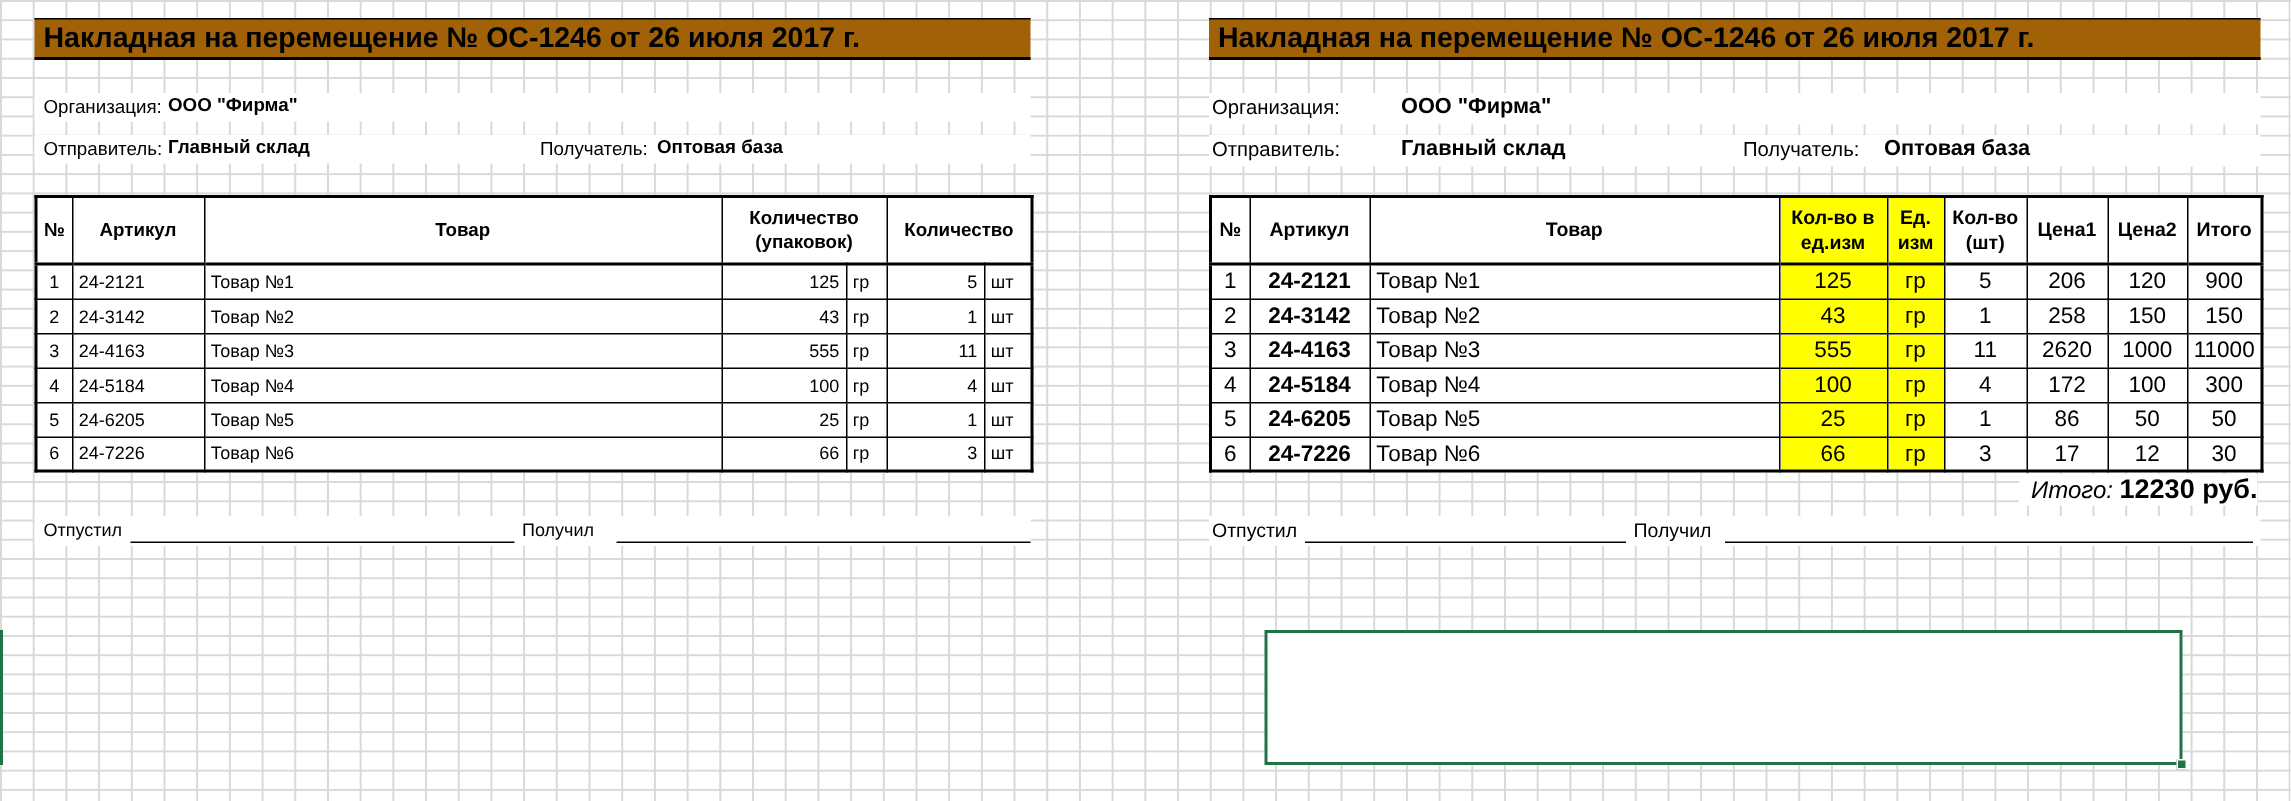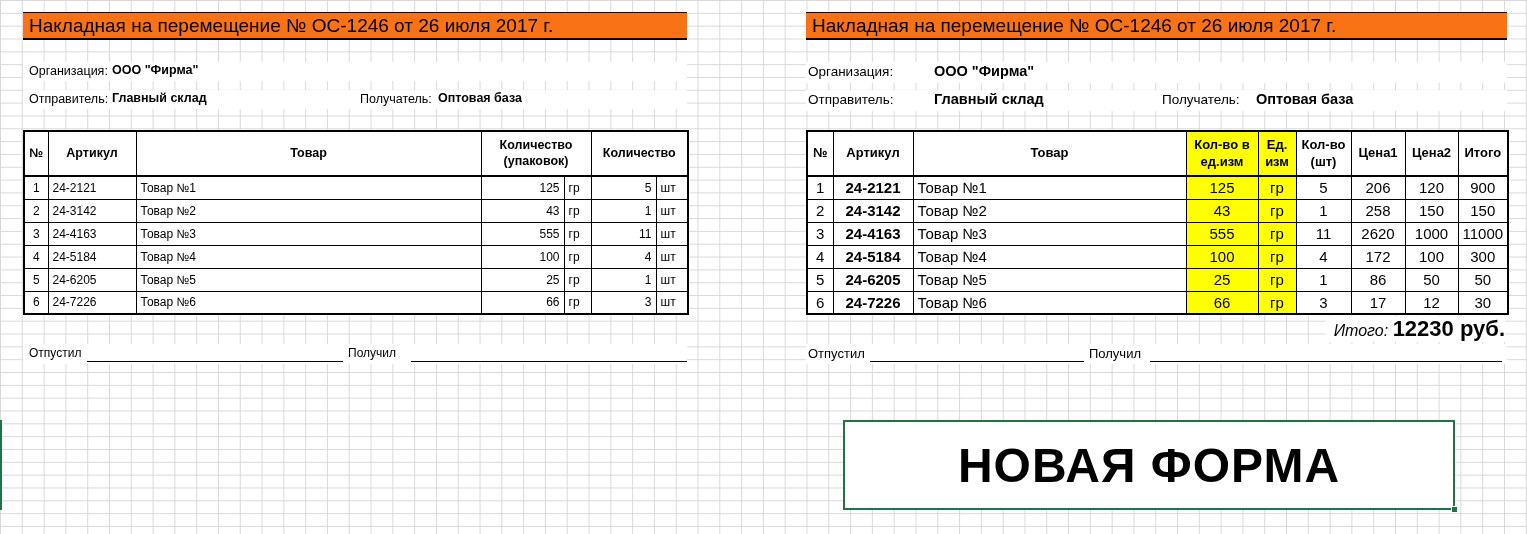--- a/index.html
+++ b/index.html
@@ -12,22 +12,22 @@
       linear-gradient(to right, #d9d9d9 1px, transparent 1px),
       linear-gradient(to bottom, #d9d9d9 1px, transparent 1px);
     background-size:21.8px 12.83px;
   }
   .doc { position:absolute; top:0; height:534px; }
   #doc-left  { left:23px;  width:664px; }
   #doc-right { left:806px; width:701px; }
 
   .title-band {
     position:absolute; left:0; right:0; top:12px; height:28px;
-    background:#f97316; border-top:1px solid #000; border-bottom:2px solid #000;
-    font-size:19px; font-weight:normal; line-height:25px; padding-left:6px;
+    background:#a16207; border-top:1px solid #000; border-bottom:2px solid #000;
+    font-size:19px; font-weight:bold; line-height:25px; padding-left:6px;
     white-space:nowrap; overflow:hidden;
   }
   .row-strip { position:absolute; left:0; right:0; background:#fff; height:19px; }
   .meta-label, .meta-value { position:absolute; white-space:nowrap; }
   .meta-value { font-weight:bold; }
   #doc-left  .meta-label, #doc-left  .meta-value { font-size:12.5px; }
   #doc-right .meta-label { font-size:13.5px; }
   #doc-right .meta-value { font-size:14.5px; }
 
   table.inv { position:absolute; top:130px; left:0; border-collapse:collapse;
@@ -48,21 +48,21 @@
   #table-right { width:701px; font-size:15px; }
   #table-right thead { font-size:13px; }
   #table-right td { text-align:center; }
   #table-right td.prod { text-align:left; }
   #table-right td.sku { font-weight:bold; }
   .hl { background:#ffff00; }
 
   .totals { position:absolute; top:316px; right:2px; background:#fff;
     padding-left:8px; white-space:nowrap; }
   .totals-label { font-style:italic; font-size:16px; }
-  .totals-value { font-weight:bold; font-size:22px; }
+  .totals-value { font-weight:bold; font-size:18px; }
 
   .sig-label { position:absolute; top:346px; font-size:12px; background:#fff; }
   #doc-right .sig-label { font-size:13px; }
   .sig-line { position:absolute; top:346px; height:16px;
     border-bottom:1px solid #000; background:#fff; }
 
   .variant-box { position:absolute; background:#fff; display:flex;
     align-items:center; justify-content:center; font-weight:bold;
     font-size:48px; letter-spacing:1px; white-space:nowrap; }
   #box-left  { left:28px; top:424px; width:539px; height:81px; }
@@ -303,16 +303,15 @@
     <span class="totals-value">12230 руб.</span>
   </div>
 
   <div class="row-strip" style="top:344px; height:20px;"></div>
   <span class="sig-label" style="left:2px;">Отпустил</span>
   <div class="sig-line" style="left:64px; width:214px;"></div>
   <span class="sig-label" style="left:283px;">Получил</span>
   <div class="sig-line" style="left:344px; width:352px;"></div>
 
   <div class="variant-box" id="box-right">
-    <span>НОВАЯ ФОРМА</span>
     <div class="sel-handle"></div>
   </div>
 </div>
 
 </body></html>

